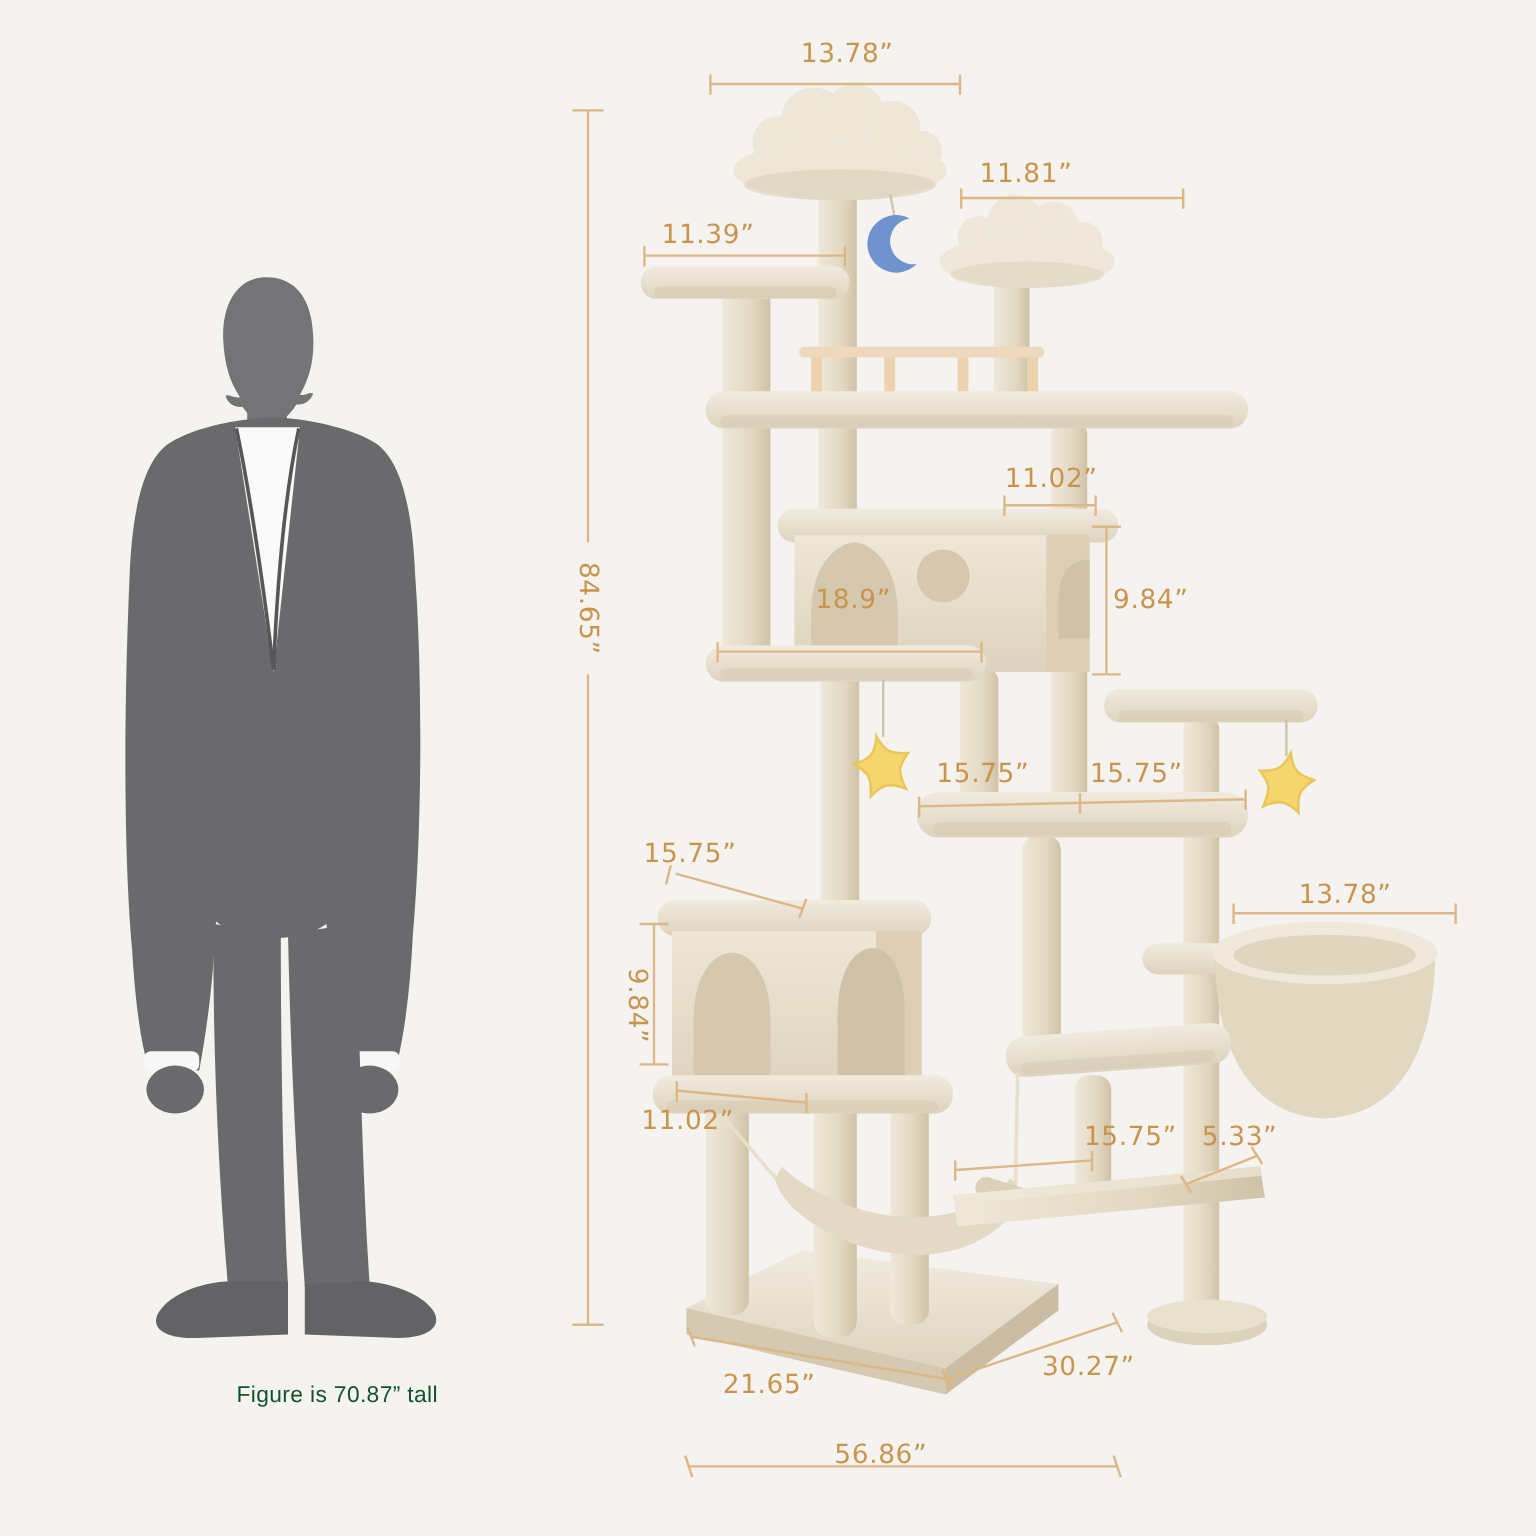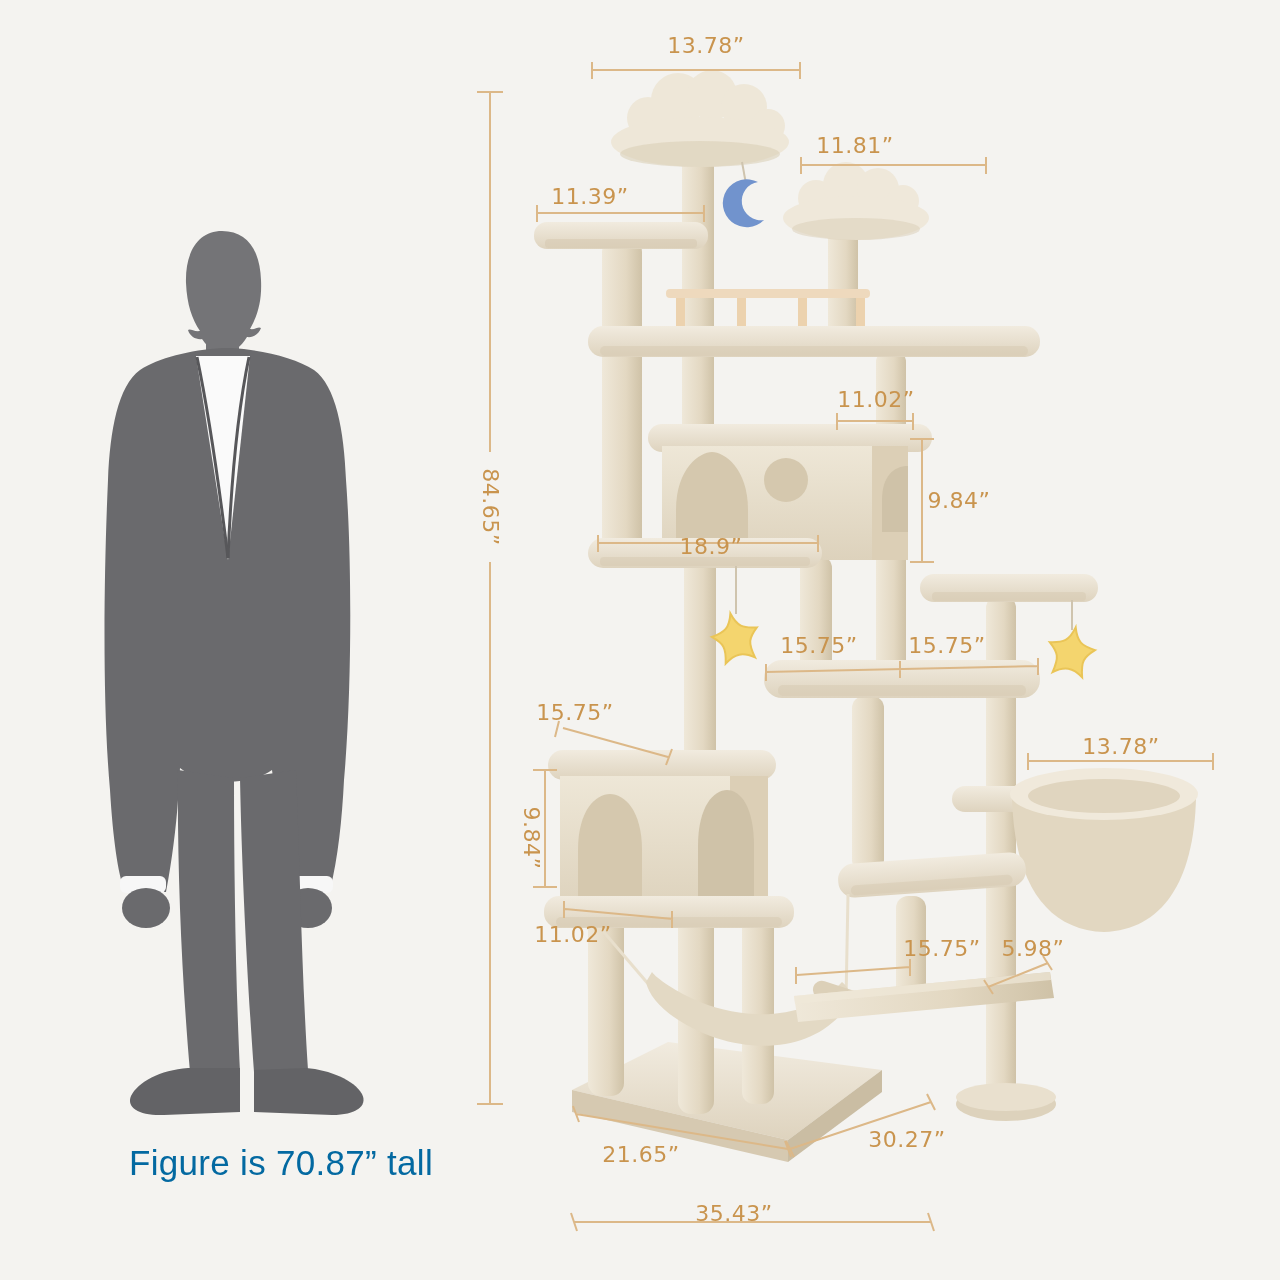--- a/index.html
+++ b/index.html
@@ -14,21 +14,21 @@
     transform:translate(-50%,-50%);
     font-family:"DejaVu Sans",sans-serif;
     font-size:22px;font-weight:400;
     color:#c9944e;letter-spacing:.5px;white-space:nowrap;
   }
   .dim.rot{transform:translate(-50%,-50%) rotate(90deg);}
   .caption{
     position:absolute;
     transform:translate(-50%,-50%);
     font-family:"Liberation Sans",sans-serif;
-    font-size:35px;color:#0369a1;white-space:nowrap;letter-spacing:.3px;
+    font-size:19px;color:#14532d;white-space:nowrap;letter-spacing:.3px;
   }
 </style>
 </head>
 <body>
 
 <div class="stage">
 
 <svg width="1280" height="1280" viewBox="0 0 1280 1280">
   <defs>
     <linearGradient id="plush" x1="0" y1="0" x2="0" y2="1">
@@ -264,28 +264,28 @@
     <path d="M574,1222 H931 M571,1213 L577,1231 M928,1213 L934,1231"></path>
   </g>
 </svg>
 
 <div class="dim" style="left:706px;top:45px">13.78”</div>
 <div class="dim" style="left:855px;top:145px">11.81”</div>
 <div class="dim" style="left:590px;top:196px">11.39”</div>
 <div class="dim rot" style="left:490px;top:507px">84.65”</div>
 <div class="dim" style="left:876px;top:399px">11.02”</div>
 <div class="dim" style="left:959px;top:500px">9.84”</div>
-<div class="dim" style="left:711px;top:546px">18.9”</div>
+<div class="dim" style="left:711px;top:500px">18.9”</div>
 <div class="dim" style="left:819px;top:645px">15.75”</div>
 <div class="dim" style="left:947px;top:645px">15.75”</div>
 <div class="dim" style="left:575px;top:712px">15.75”</div>
 <div class="dim rot" style="left:531px;top:838px">9.84”</div>
 <div class="dim" style="left:1121px;top:746px">13.78”</div>
 <div class="dim" style="left:573px;top:934px">11.02”</div>
 <div class="dim" style="left:942px;top:948px">15.75”</div>
-<div class="dim" style="left:1033px;top:948px">5.98”</div>
+<div class="dim" style="left:1033px;top:948px">5.33”</div>
 <div class="dim" style="left:641px;top:1154px">21.65”</div>
 <div class="dim" style="left:907px;top:1139px">30.27”</div>
-<div class="dim" style="left:734px;top:1213px">35.43”</div>
+<div class="dim" style="left:734px;top:1213px">56.86”</div>
 
 <div class="caption" style="left:281px;top:1163px">Figure is 70.87”  tall</div>
 
 </div>
 
 </body></html>

